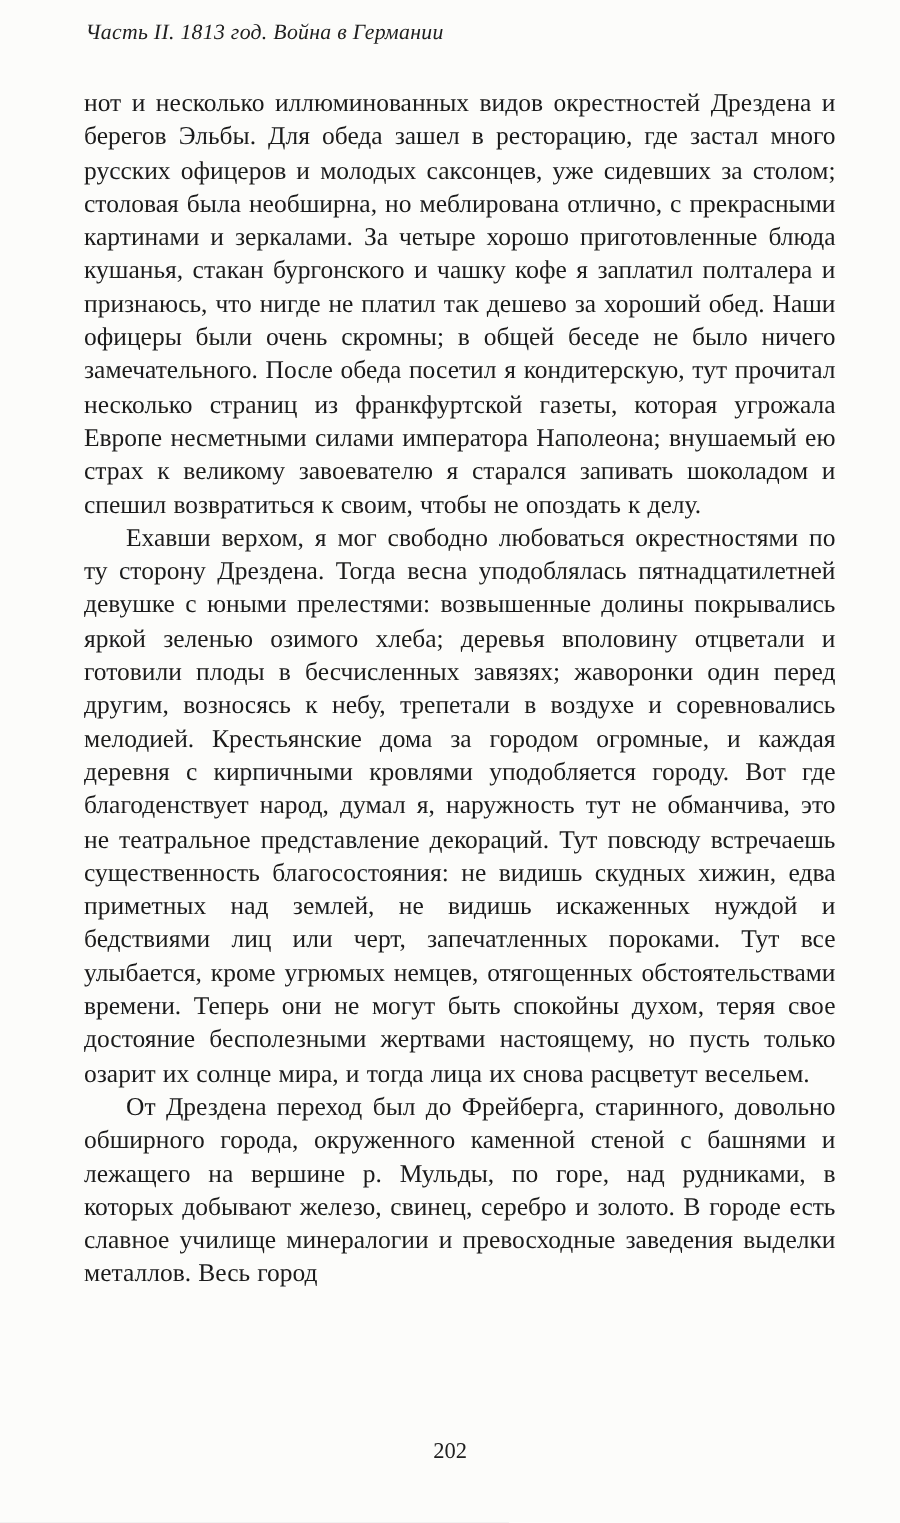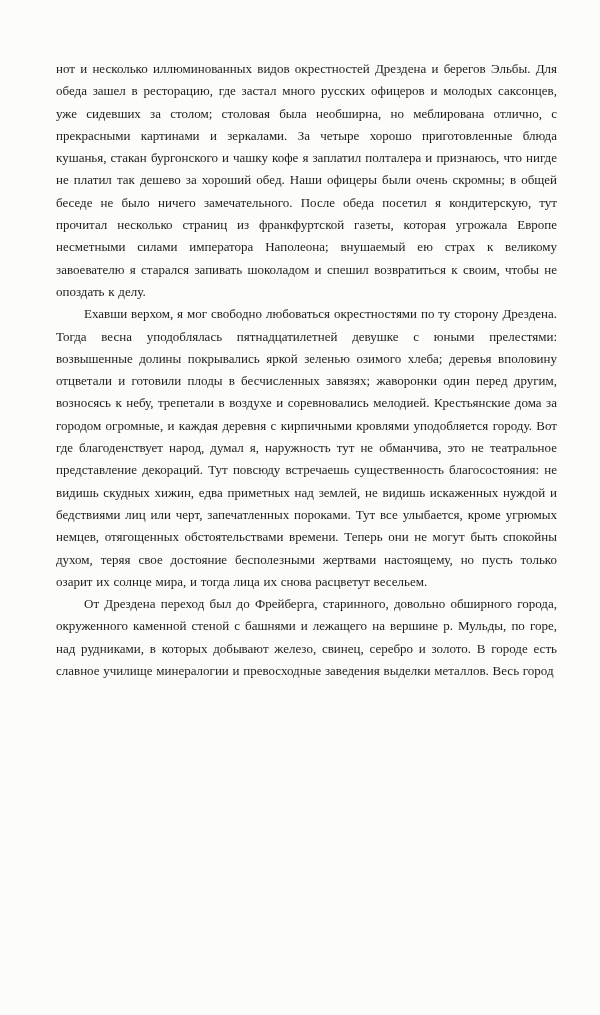--- a/index.html
+++ b/index.html
@@ -32,21 +32,21 @@
     position: absolute;
     top: 58px;
     left: 56px;
     width: 501px;
     text-align: justify;
     hyphens: auto;
     -webkit-hyphens: auto;
   }
   .para {
     margin: 0;
-    font-size: 13px;
+    font-size: 17px;
     line-height: 22.3px;
     word-spacing: 0.5px;
   }
   .para.indent {
     text-indent: 28px;
     font-family: Liberation Serif, serif;
   }
   .page-number {
     position: absolute;
     left: 0;
@@ -54,20 +54,22 @@
     bottom: 38px;
     text-align: center;
     font-size: 15px;
     color: #202020;
   }
 </style>
 </head>
 <body>
 
 <div class="page">
+  <div class="running-header">Часть II. 1813 год. Война в Германии</div>
 
   <div class="body-text">
     <p class="para">нот и несколько иллюминованных видов окрестностей Дрездена и берегов Эльбы. Для обеда зашел в ресторацию, где застал много русских офицеров и молодых саксонцев, уже сидевших за столом; столовая была необширна, но меблирована отлично, с прекрасными картинами и зеркалами. За четыре хорошо приготовленные блюда кушанья, стакан бургонского и чашку кофе я заплатил полталера и признаюсь, что нигде не платил так дешево за хороший обед. Наши офицеры были очень скромны; в общей беседе не было ничего замечательного. После обеда посетил я кондитерскую, тут прочитал несколько страниц из франкфуртской газеты, которая угрожала Европе несметными силами императора Наполеона; внушаемый ею страх к великому завоевателю я старался запивать шоколадом и спешил возвратиться к своим, чтобы не опоздать к делу.</p>
     <p class="para indent">Ехавши верхом, я мог свободно любоваться окрестностями по ту сторону Дрездена. Тогда весна уподоблялась пятнадцатилетней девушке с юными прелестями: возвышенные долины покрывались яркой зеленью озимого хлеба; деревья вполовину отцветали и готовили плоды в бесчисленных завязях; жаворонки один перед другим, возносясь к небу, трепетали в воздухе и соревновались мелодией. Крестьянские дома за городом огромные, и каждая деревня с кирпичными кровлями уподобляется городу. Вот где благоденствует народ, думал я, наружность тут не обманчива, это не театральное представление декораций. Тут повсюду встречаешь существенность благосостояния: не видишь скудных хижин, едва приметных над землей, не видишь искаженных нуждой и бедствиями лиц или черт, запечатленных пороками. Тут все улыбается, кроме угрюмых немцев, отягощенных обстоятельствами времени. Теперь они не могут быть спокойны духом, теряя свое достояние бесполезными жертвами настоящему, но пусть только озарит их солнце мира, и тогда лица их снова расцветут весельем.</p>
     <p class="para indent">От Дрездена переход был до Фрейберга, старинного, довольно обширного города, окруженного каменной стеной с башнями и лежащего на вершине р. Мульды, по горе, над рудниками, в которых добывают железо, свинец, серебро и золото. В городе есть славное училище минералогии и превосходные заведения выделки металлов. Весь город</p>
   </div>
 
+  <div class="page-number">202</div>
 </div>
 
 </body></html>

